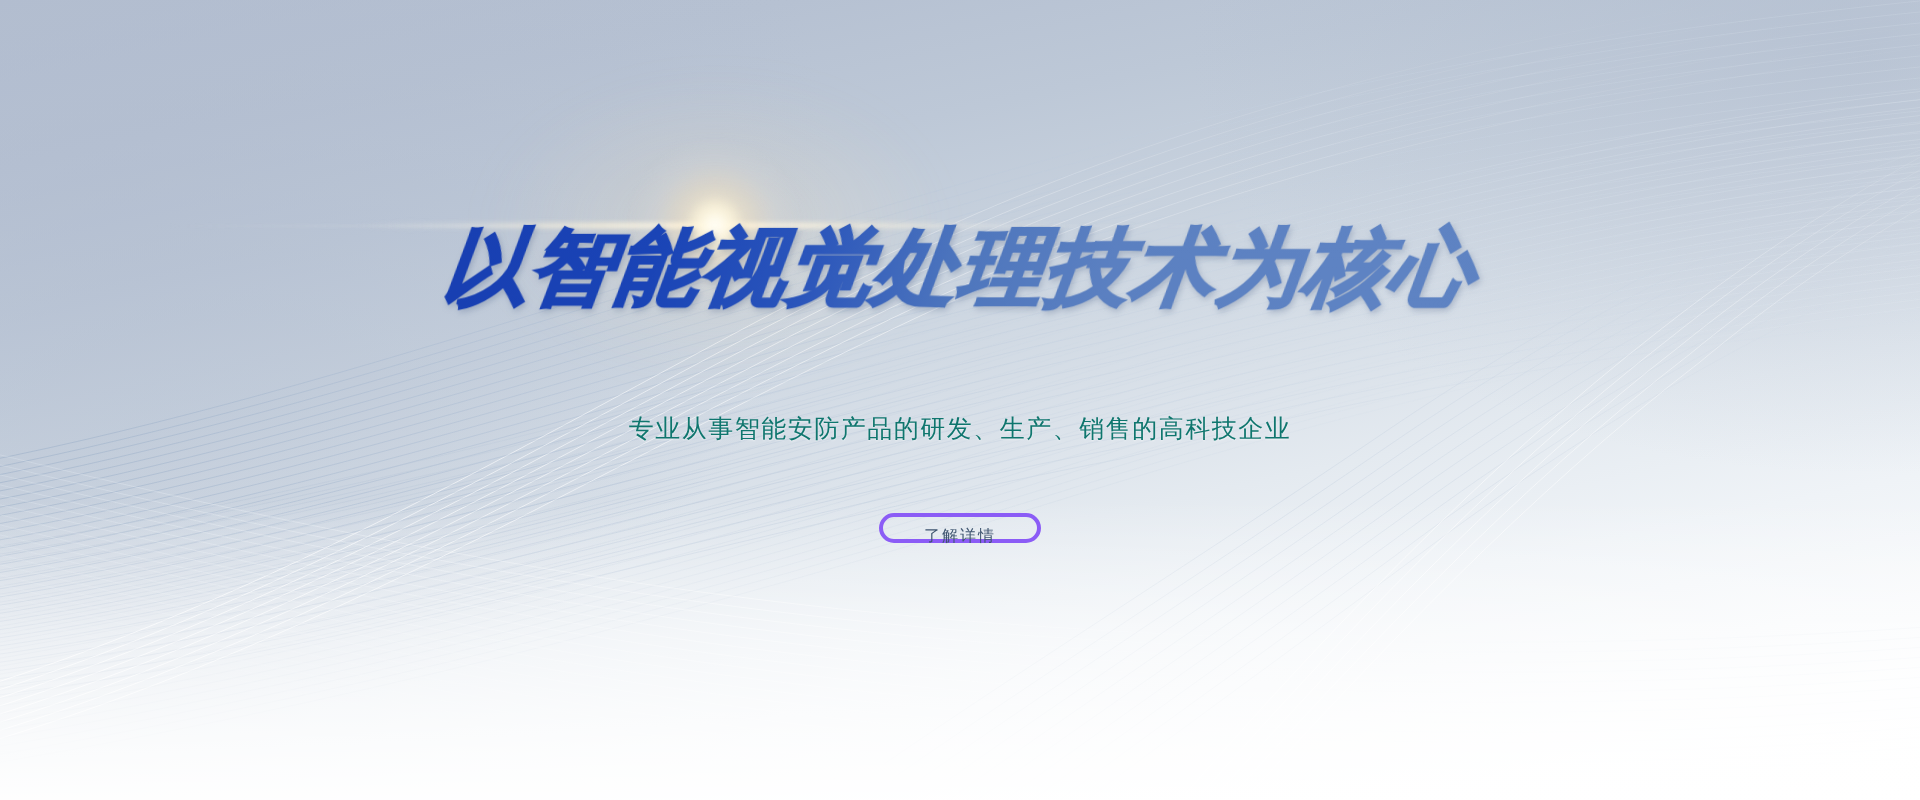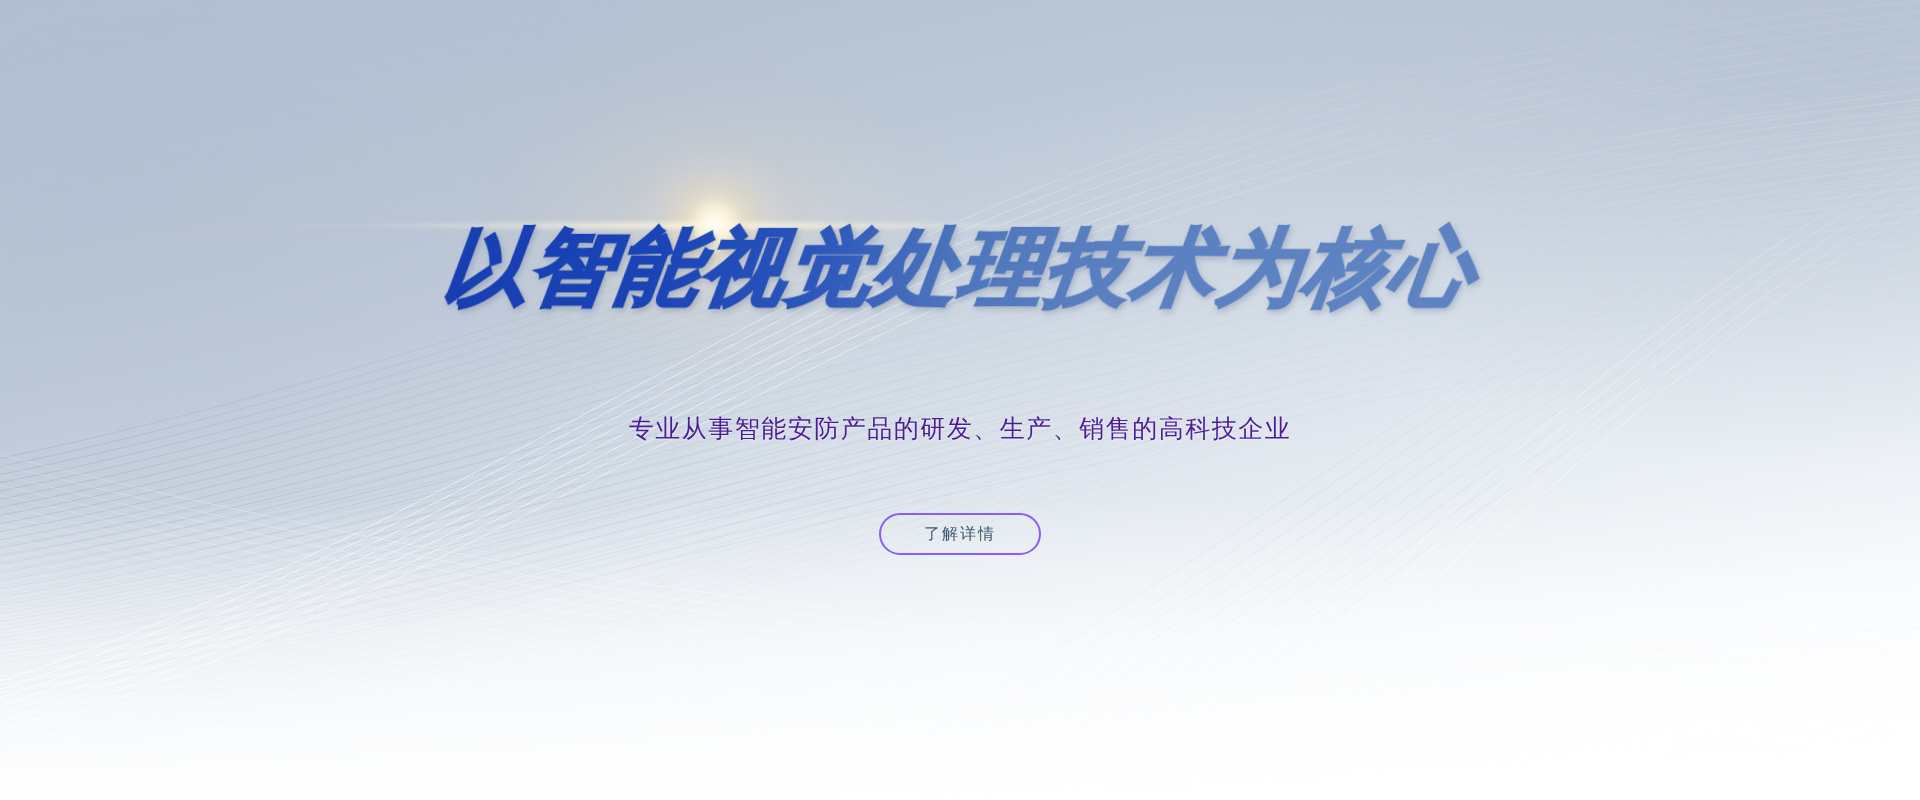--- a/index.html
+++ b/index.html
@@ -169,39 +169,39 @@
 
   .subtitle {
     position: absolute;
     left: 0; right: 0;
     top: 410px;
     height: 36px;
     line-height: 36px;
     font-size: 25px;
     font-weight: 400;
     letter-spacing: 1.5px;
-    color: #4c1d95;
+    color: #0f766e;
     white-space: nowrap;
     text-shadow: 0 1px 2px rgba(255,255,255,0.55);
   }
 
   .cta-wrap {
     position: absolute;
     left: 0; right: 0;
     top: 513px;
     height: 44px;
     text-align: center;
   }
   .cta-button {
     display: inline-block;
     box-sizing: border-box;
     width: 162px;
-    height: 42px;
+    height: 30px;
     line-height: 38px;
-    border: 2px solid #8b5cf6;
+    border: 4px solid #8b5cf6;
     border-radius: 21px;
     background: transparent;
     color: #3f5570;
     font-size: 16px;
     letter-spacing: 2px;
     font-family: Liberation Serif, serif;
     cursor: pointer;
     padding: 0;
     text-align: center;
   }

